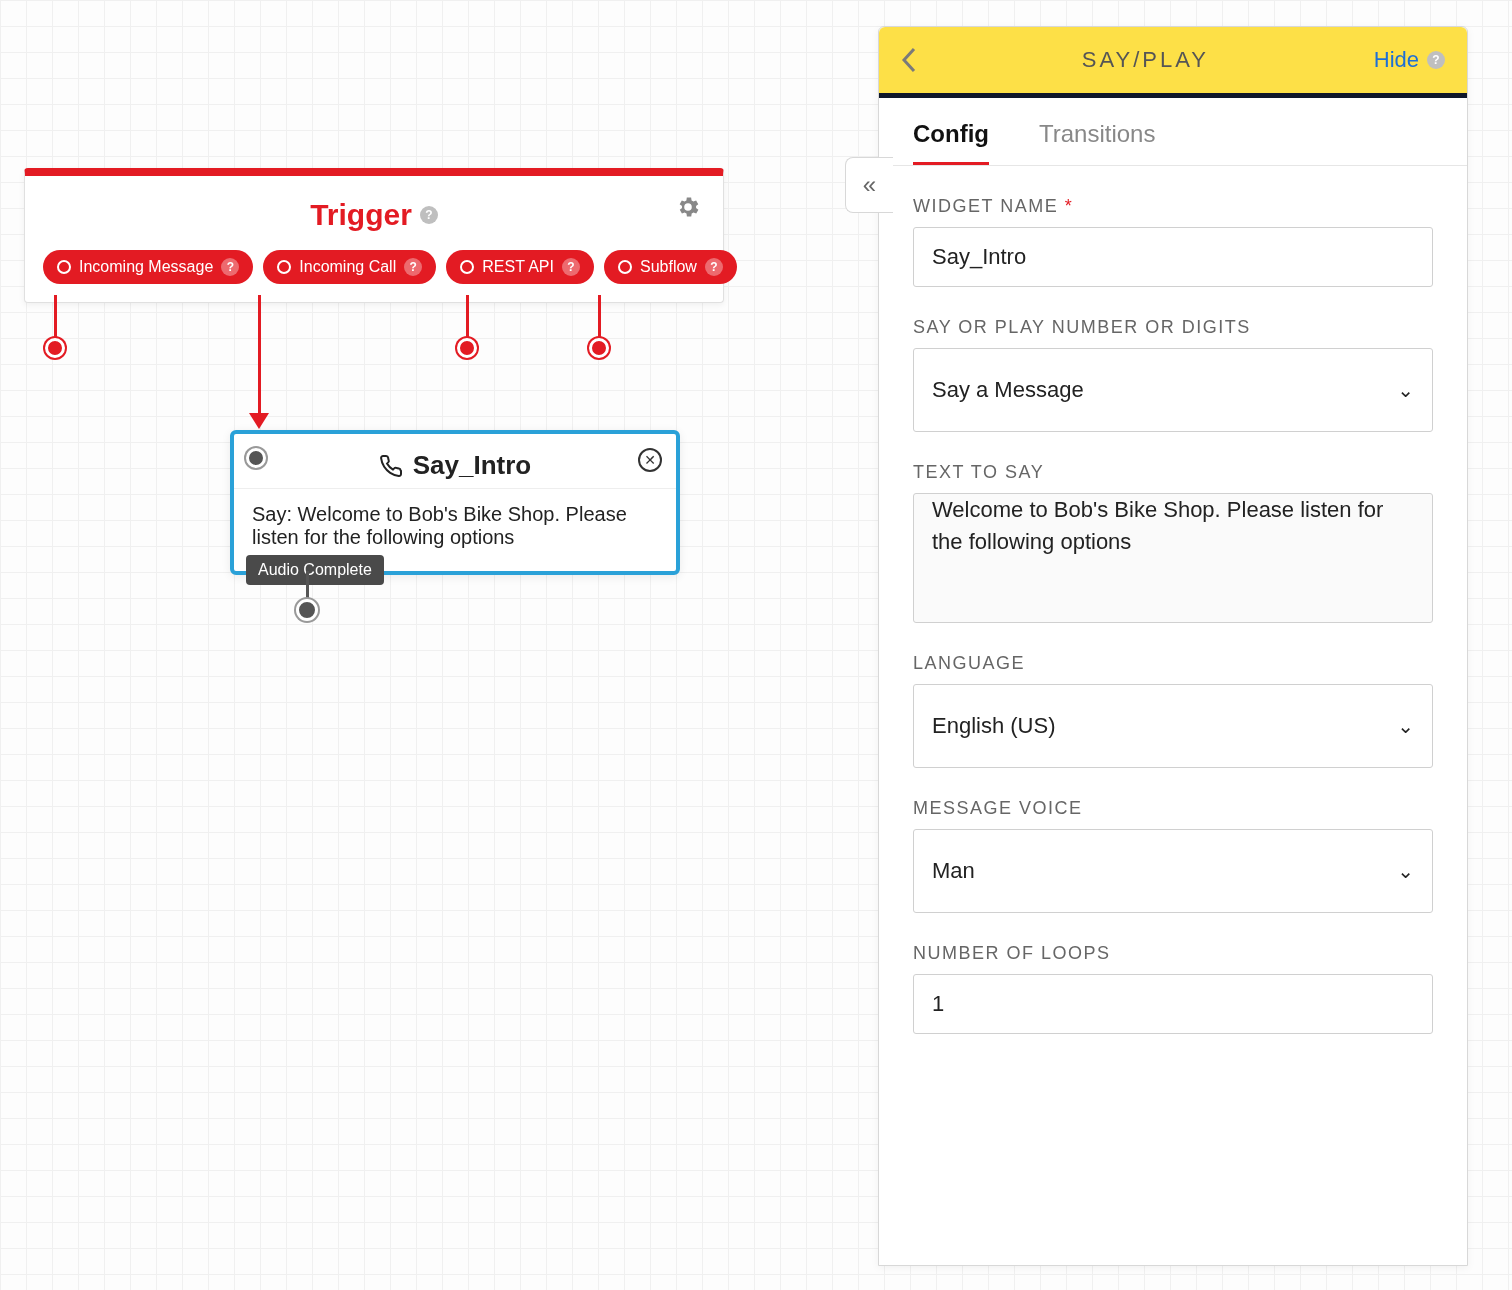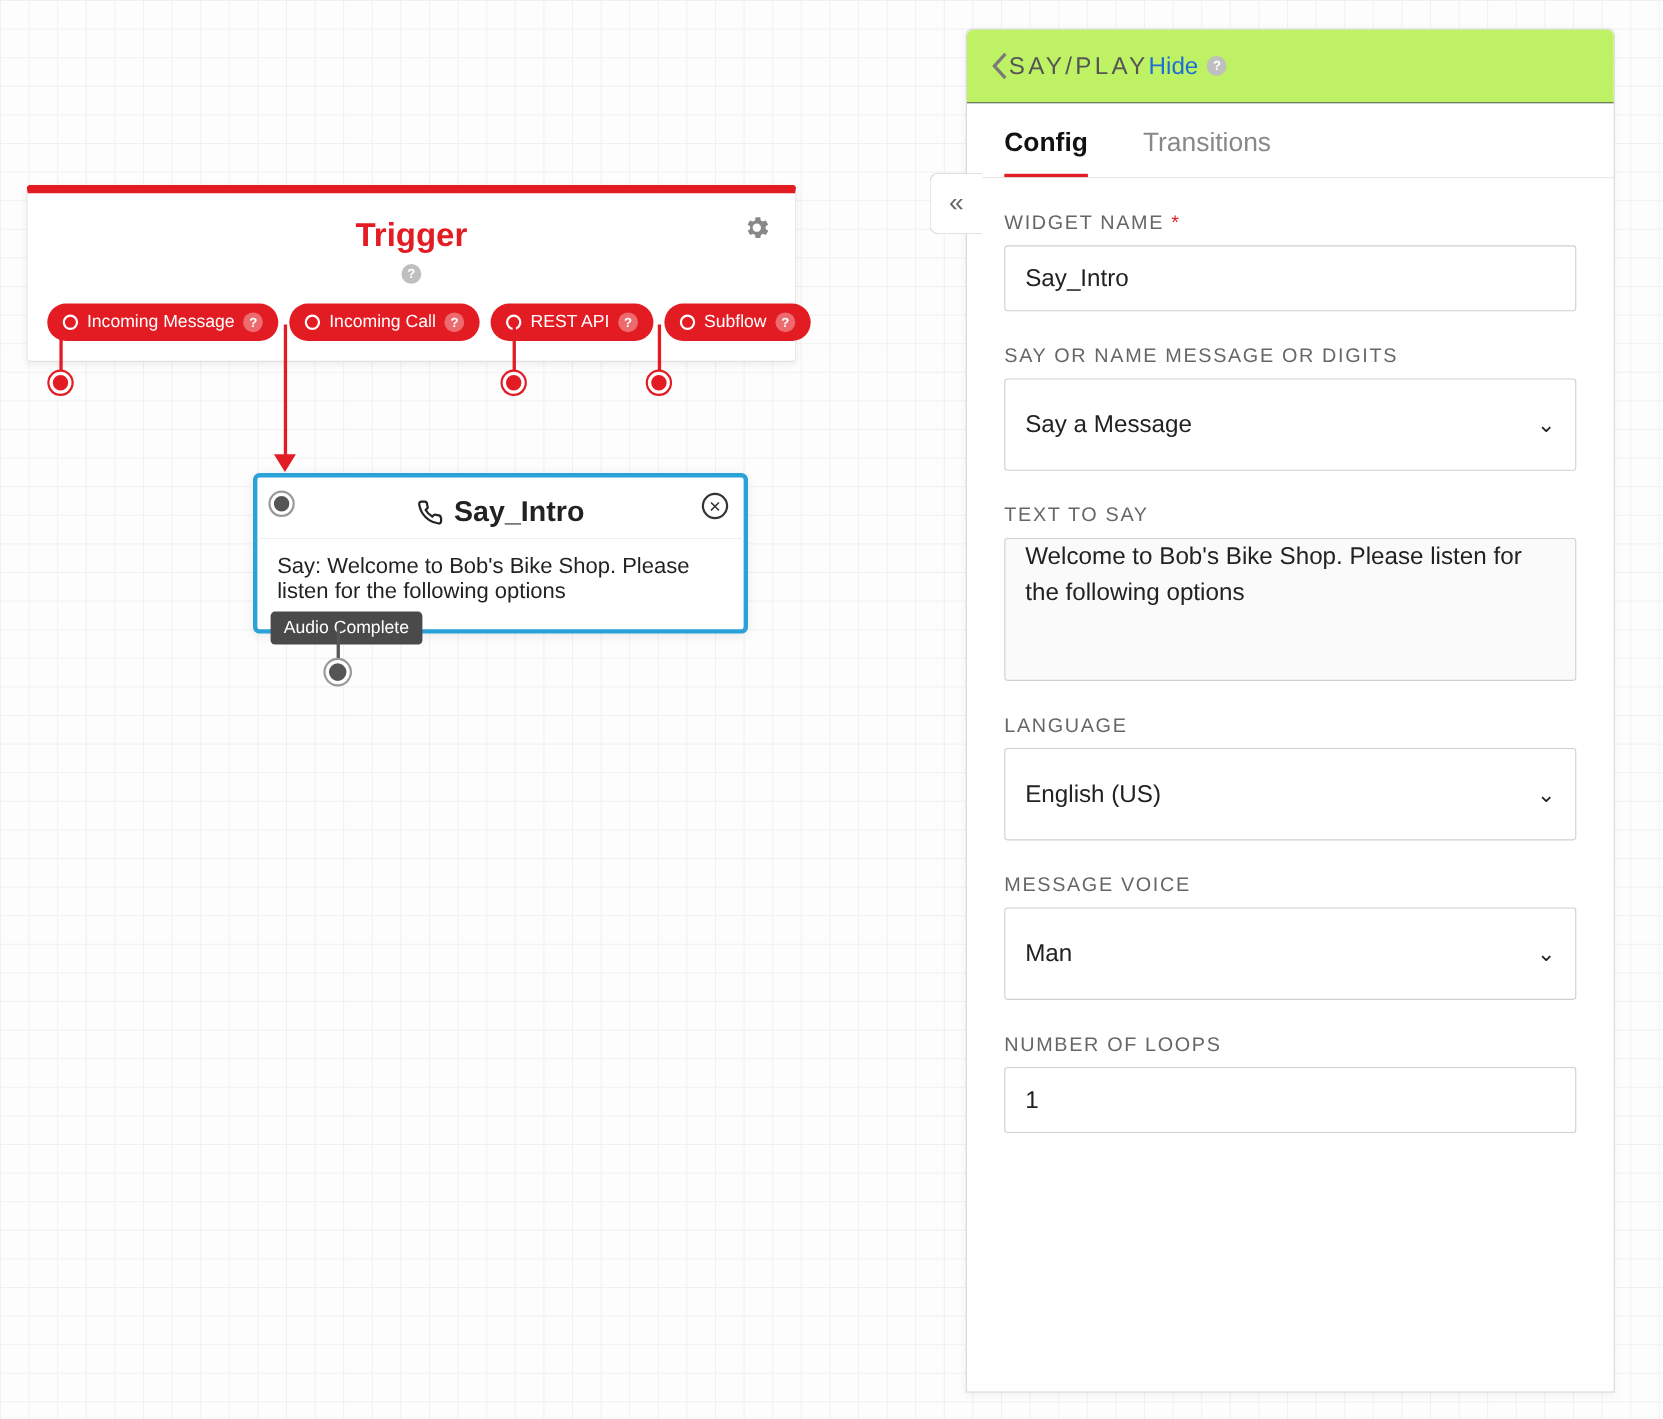--- a/index.html
+++ b/index.html
@@ -17,21 +17,21 @@
   }
 
   
   .trigger-card {
     position: absolute; left: 24px; top: 168px; width: 700px;
     background: #fff; border: 1px solid #e0e0e0; border-radius: 4px;
     box-shadow: 0 2px 6px rgba(0,0,0,0.06);
     border-top: 8px solid #e31b23;
   }
   .trigger-head { position: relative; text-align: center; padding: 22px 0 18px; }
-  .trigger-title { font-size: 30px; font-weight: 600; color: #e31b23; display: inline-flex; align-items: center; gap: 8px; flex-direction: column; }
+  .trigger-title { font-size: 30px; font-weight: 600; color: #e31b23; display: inline-flex; align-items: center; gap: 8px; }
   .gear-icon { position: absolute; right: 22px; top: 18px; color: #888; font-size: 24px; }
   .trigger-events { display: flex; gap: 10px; padding: 0 18px 18px; }
   .event-pill {
     display: inline-flex; align-items: center; gap: 8px;
     background: #e31b23; color: #fff; font-size: 16px; font-weight: 400;
     padding: 8px 14px; border-radius: 999px; white-space: nowrap;
   }
   .port-open {
     width: 14px; height: 14px; border-radius: 50%;
     border: 2px solid #fff; background: transparent; display: inline-block;
@@ -82,22 +82,22 @@
   .say-out-line { position:absolute; left: 72px; top: 100%; width:3px; height:30px; background:#555; }
 
   
   .panel {
     position: absolute; right: 44px; top: 26px; width: 590px; height: 1240px;
     background: #fff; border: 1px solid #d8d8d8; border-top-left-radius: 6px; border-top-right-radius:6px;
     display: flex; flex-direction: column;
     box-shadow: 0 2px 8px rgba(0,0,0,0.05);
   }
   .panel-head {
-    display: flex; align-items: center; 
-    padding: 20px 22px; background: #bef264; border-bottom: 1px solid #0f172a;
+    display: flex; align-items: center; justify-content: space-between;
+    padding: 20px 22px; background: #fde047; border-bottom: 5px solid #0f172a;
     border-top-left-radius: 6px; border-top-right-radius:6px;
   }
   .panel-back { font-size: 28px; color: #7a7a7a; }
   .panel-title { font-size: 22px; letter-spacing: 3px; color: #555; font-weight: 500; }
   .panel-hide { font-size: 22px; color: #1d6fd6; display: inline-flex; align-items: center; gap: 8px; }
   .panel-collapse {
     position: absolute; left: -34px; top: 130px; width: 48px; height: 56px;
     background: #fff; border: 1px solid #d8d8d8; border-right: none;
     border-top-left-radius: 8px; border-bottom-left-radius: 8px;
     display:flex; align-items:center; justify-content:center; font-size:24px; color:#666;
@@ -218,21 +218,21 @@
       <div>
         <div class="field-label">
           <span>WIDGET NAME</span>
           <span class="req">*</span>
         </div>
         <div style="height:10px"></div>
         <input class="text-input" value="Say_Intro" style="">
       </div>
 
       <div>
-        <div class="field-label">SAY OR NAME MESSAGE OR DIGITS</div>
+        <div class="field-label">SAY OR PLAY NUMBER OR DIGITS</div>
         <div style="height:10px"></div>
         <div class="select-input">
           <span>Say a Message</span>
           <span class="chev">⌄</span>
         </div>
       </div>
 
       <div>
         <div class="field-label">TEXT TO SAY</div>
         <div style="height:10px"></div>

